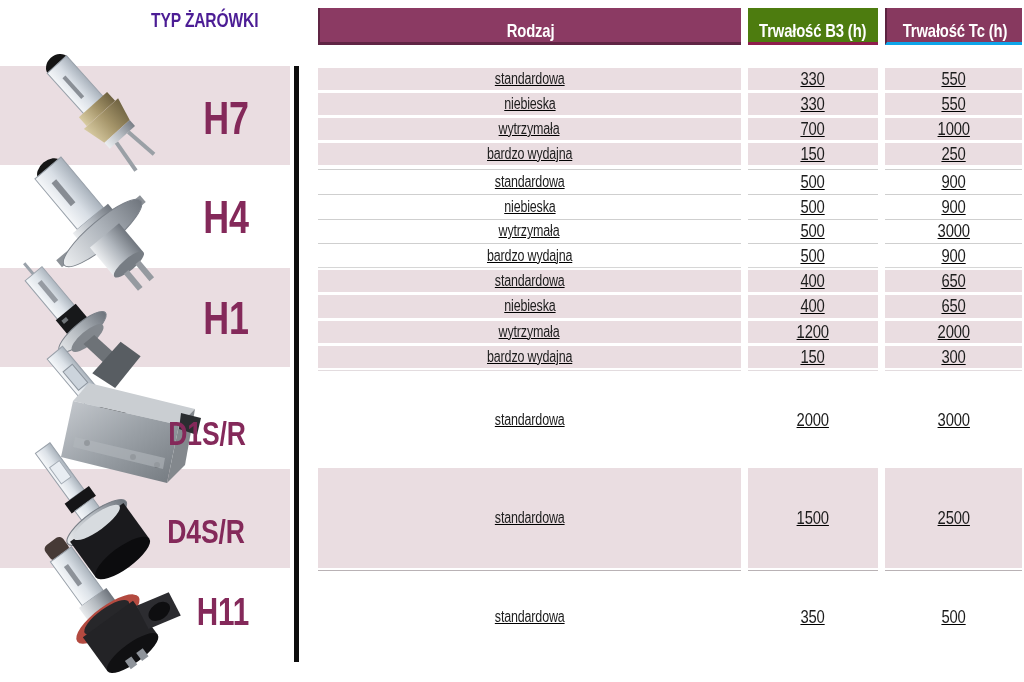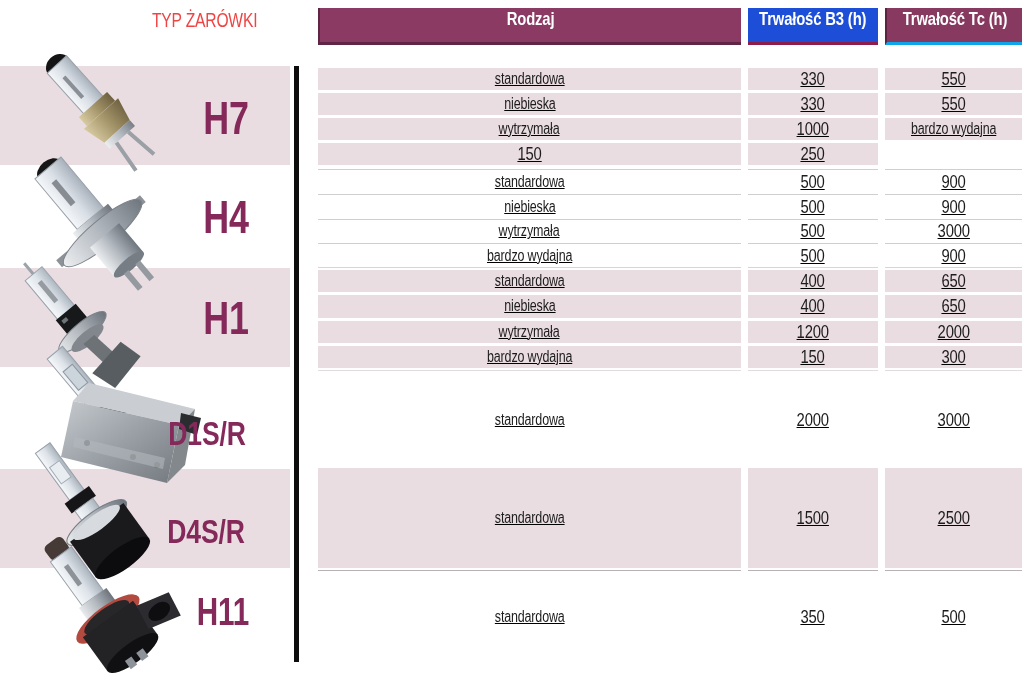--- a/index.html
+++ b/index.html
@@ -2,36 +2,36 @@
 <html><head>
 <meta charset="utf-8">
 <style>
   html,body{margin:0;padding:0;background:#fff;}
   .canvas{position:relative;width:1024px;height:682px;background:#fff;overflow:hidden;
           font-family:"Liberation Sans",sans-serif;}
   .cond{display:inline-block;transform:scaleX(.78);transform-origin:50% 50%;
         white-space:nowrap;letter-spacing:-.2px;}
   
   .typ-title{position:absolute;left:95px;top:9px;width:220px;text-align:center;
-             font-weight:normal;font-size:20px;color:#ef4444;}
+             font-weight:bold;font-size:20px;color:#4c1d95;}
   .band{position:absolute;left:0;width:290px;background:#eadde1;}
   .band.b0{top:66px;height:99px;}
   .band.b2{top:268px;height:99px;}
   .band.b4{top:469px;height:99px;}
   .divider{position:absolute;left:294px;top:66px;width:5px;height:596px;background:#0d0d0d;}
   .bulb{position:absolute;overflow:visible;}
   .bulb-label{position:absolute;transform:translate(-50%,-50%);color:#84295a;
               font-weight:bold;line-height:1;}
   .lab-lg{font-size:46px;} .lab-md{font-size:34px;margin-top:13px;} .lab-sm{font-size:38px;}
   
   .th{position:absolute;top:8px;height:37px;box-sizing:border-box;display:flex;
-      align-items:flex-start;justify-content:center;color:#fff;}
+      align-items:flex-end;justify-content:center;color:#fff;}
   .th span{font-size:19px;font-weight:bold;}
   .th1{left:318px;width:423px;background:#8b3a63;border-bottom:3px solid #602544;border-left:2px solid #602544;}
-  .th2{left:748px;width:130px;background:#1d4ed8;border-bottom:3px solid #8e1d4c;}
+  .th2{left:748px;width:130px;background:#4d7c0f;border-bottom:3px solid #8e1d4c;}
   .th3{left:885px;width:137px;background:#87395f;border-bottom:3px solid #0ea5e9;border-left:2px solid #5c2240;}
   .sec{position:absolute;left:318px;width:704px;display:grid;
        grid-template-columns:423px 130px 137px;column-gap:7px;}
   .sec.r4{grid-template-rows:repeat(4,1fr);}
   .sec.r1{grid-template-rows:1fr;}
   .sp{row-gap:3px;}
   .cell{display:flex;align-items:center;justify-content:center;box-sizing:border-box;text-decoration:underline;}
   .pc{background:#eadde1;}
   .wc{background:#fff;border-top:1px solid #cfcfcf;}
   .sw .cell:nth-last-child(-n+3){border-bottom:1px solid #d6d6d6;}
@@ -254,20 +254,23 @@
     <div class="cell pc">
         <span class="cond num">330</span>
       </div>
     <div class="cell pc">
         <span class="cond num">550</span>
       </div>
     <div class="cell pc">
         <span class="cond cat">wytrzymała</span>
       </div>
     <div class="cell pc">
+        <span class="cond num">700</span>
+      </div>
+    <div class="cell pc">
         <span class="cond num">1000</span>
       </div>
     <div class="cell pc">
         <span class="cond cat">bardzo wydajna</span>
       </div>
     <div class="cell pc">
         <span class="cond num">150</span>
       </div>
     <div class="cell pc">
         <span class="cond num">250</span>

